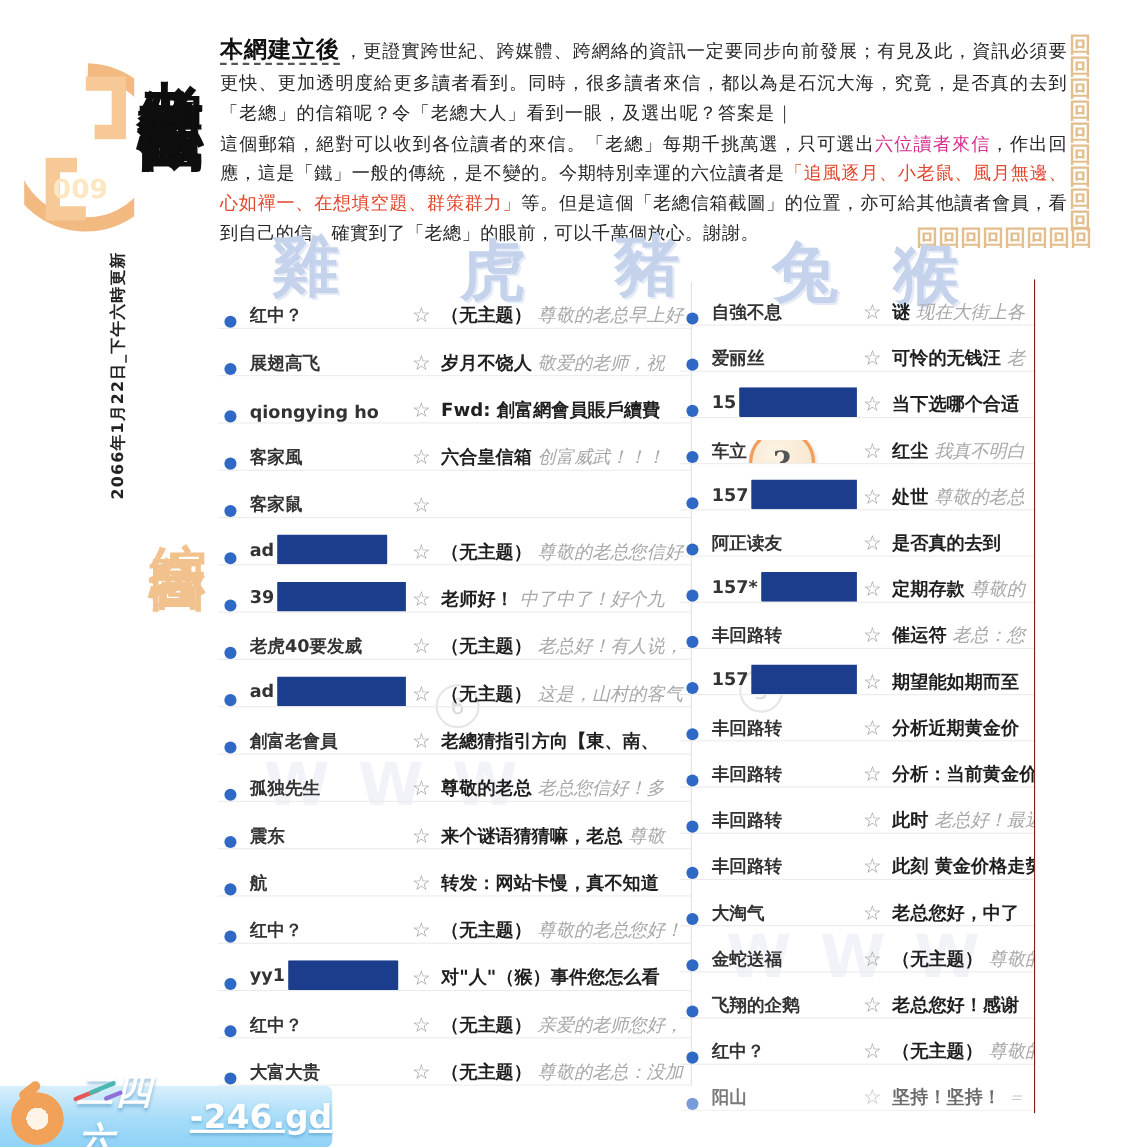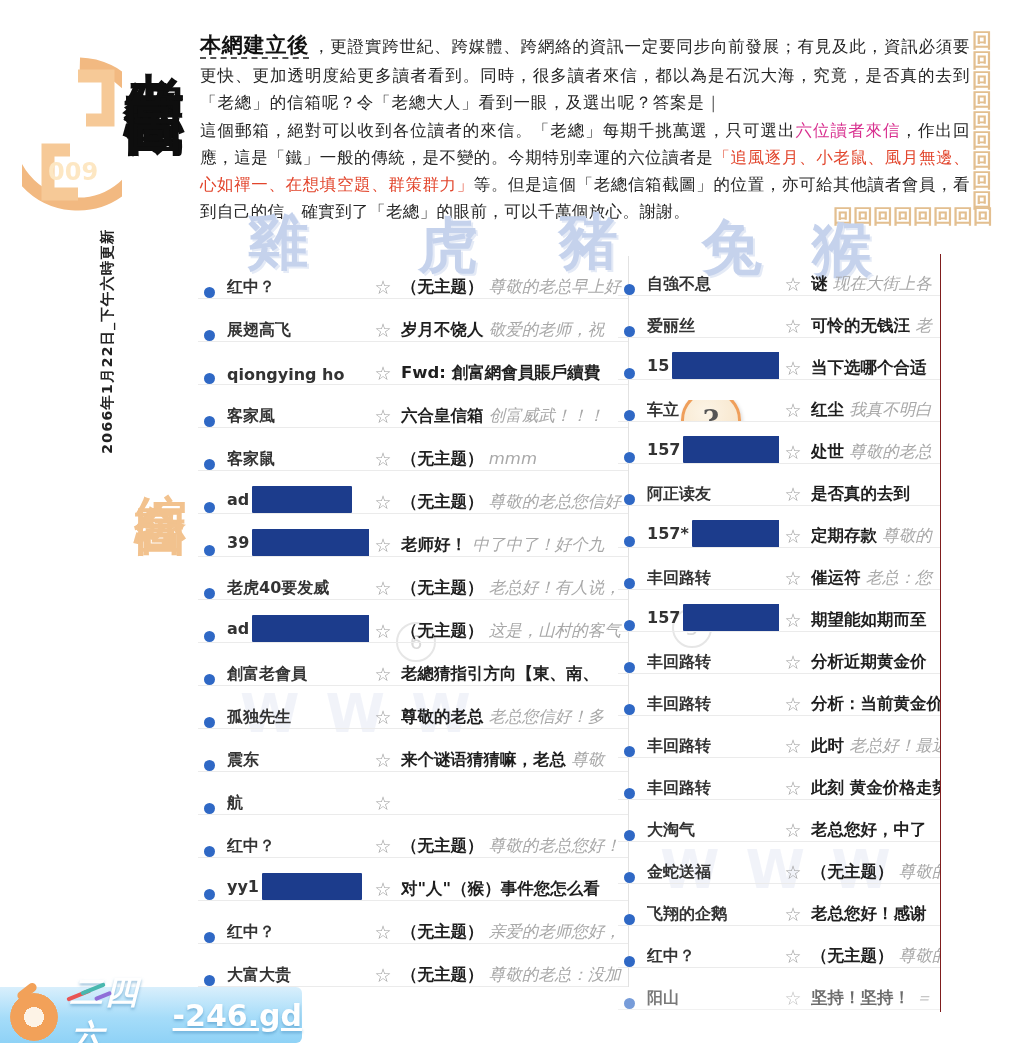--- a/index.html
+++ b/index.html
@@ -160,21 +160,20 @@
       <div class="mail-row">
         <span class="dot"></span>
         <span class="sender">客家風</span>
         <span class="star">☆</span>
         <span class="subject"><b>六合皇信箱</b><span class="gray">&nbsp;创富威武！！！</span></span>
       </div>
       <div class="mail-row">
         <span class="dot"></span>
         <span class="sender">客家鼠</span>
         <span class="star">☆</span>
-        <span class="subject"><b>（无主题）</b><span class="gray">&nbsp;mmm</span></span>
       </div>
       <div class="mail-row">
         <span class="dot"></span>
         <span class="sender">ad<span class="redact" style="width: 100px;"></span></span>
         <span class="star">☆</span>
         <span class="subject"><b>（无主题）</b><span class="gray">&nbsp;尊敬的老总您信好</span></span>
       </div>
       <div class="mail-row">
         <span class="dot"></span>
         <span class="sender">39<span class="redact" style="width: 118px;"></span></span>
@@ -208,20 +207,21 @@
       <div class="mail-row">
         <span class="dot"></span>
         <span class="sender">震东</span>
         <span class="star">☆</span>
         <span class="subject"><b>来个谜语猜猜嘛，老总</b><span class="gray">&nbsp;尊敬</span></span>
       </div>
       <div class="mail-row">
         <span class="dot"></span>
         <span class="sender">航</span>
         <span class="star">☆</span>
+        <span class="subject"><b>转发：网站卡慢，真不知道</b></span>
       </div>
       <div class="mail-row">
         <span class="dot"></span>
         <span class="sender">红中？</span>
         <span class="star">☆</span>
         <span class="subject"><b>（无主题）</b><span class="gray">&nbsp;尊敬的老总您好！</span></span>
       </div>
       <div class="mail-row">
         <span class="dot"></span>
         <span class="sender">yy1<span class="redact" style="width: 100px;"></span></span>

